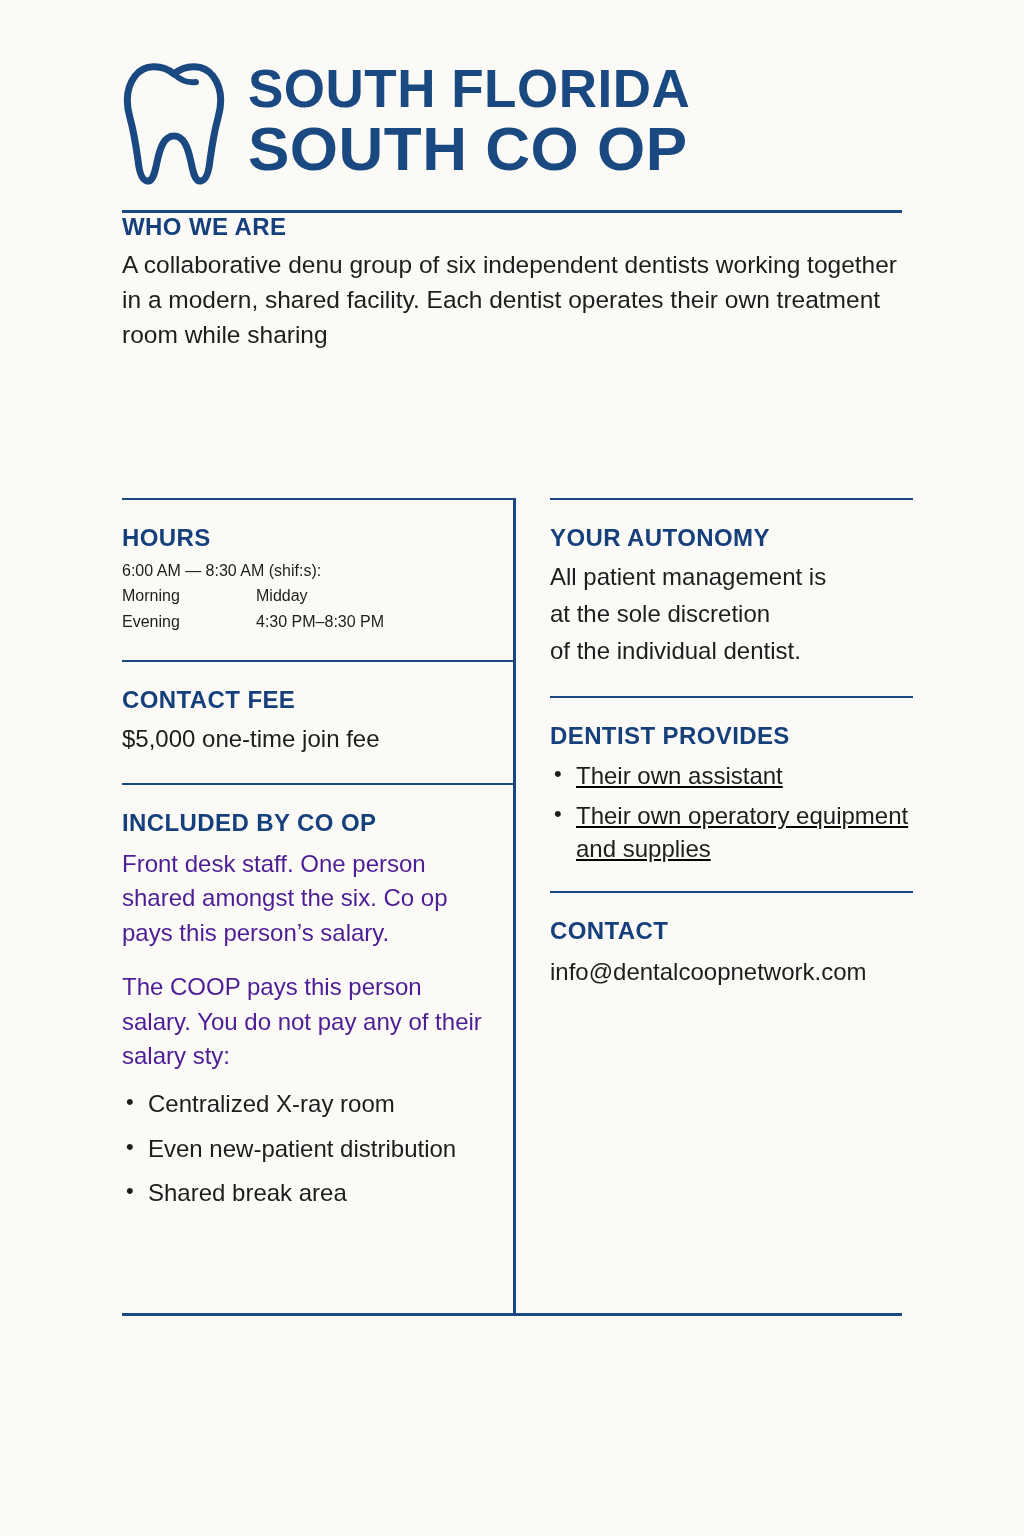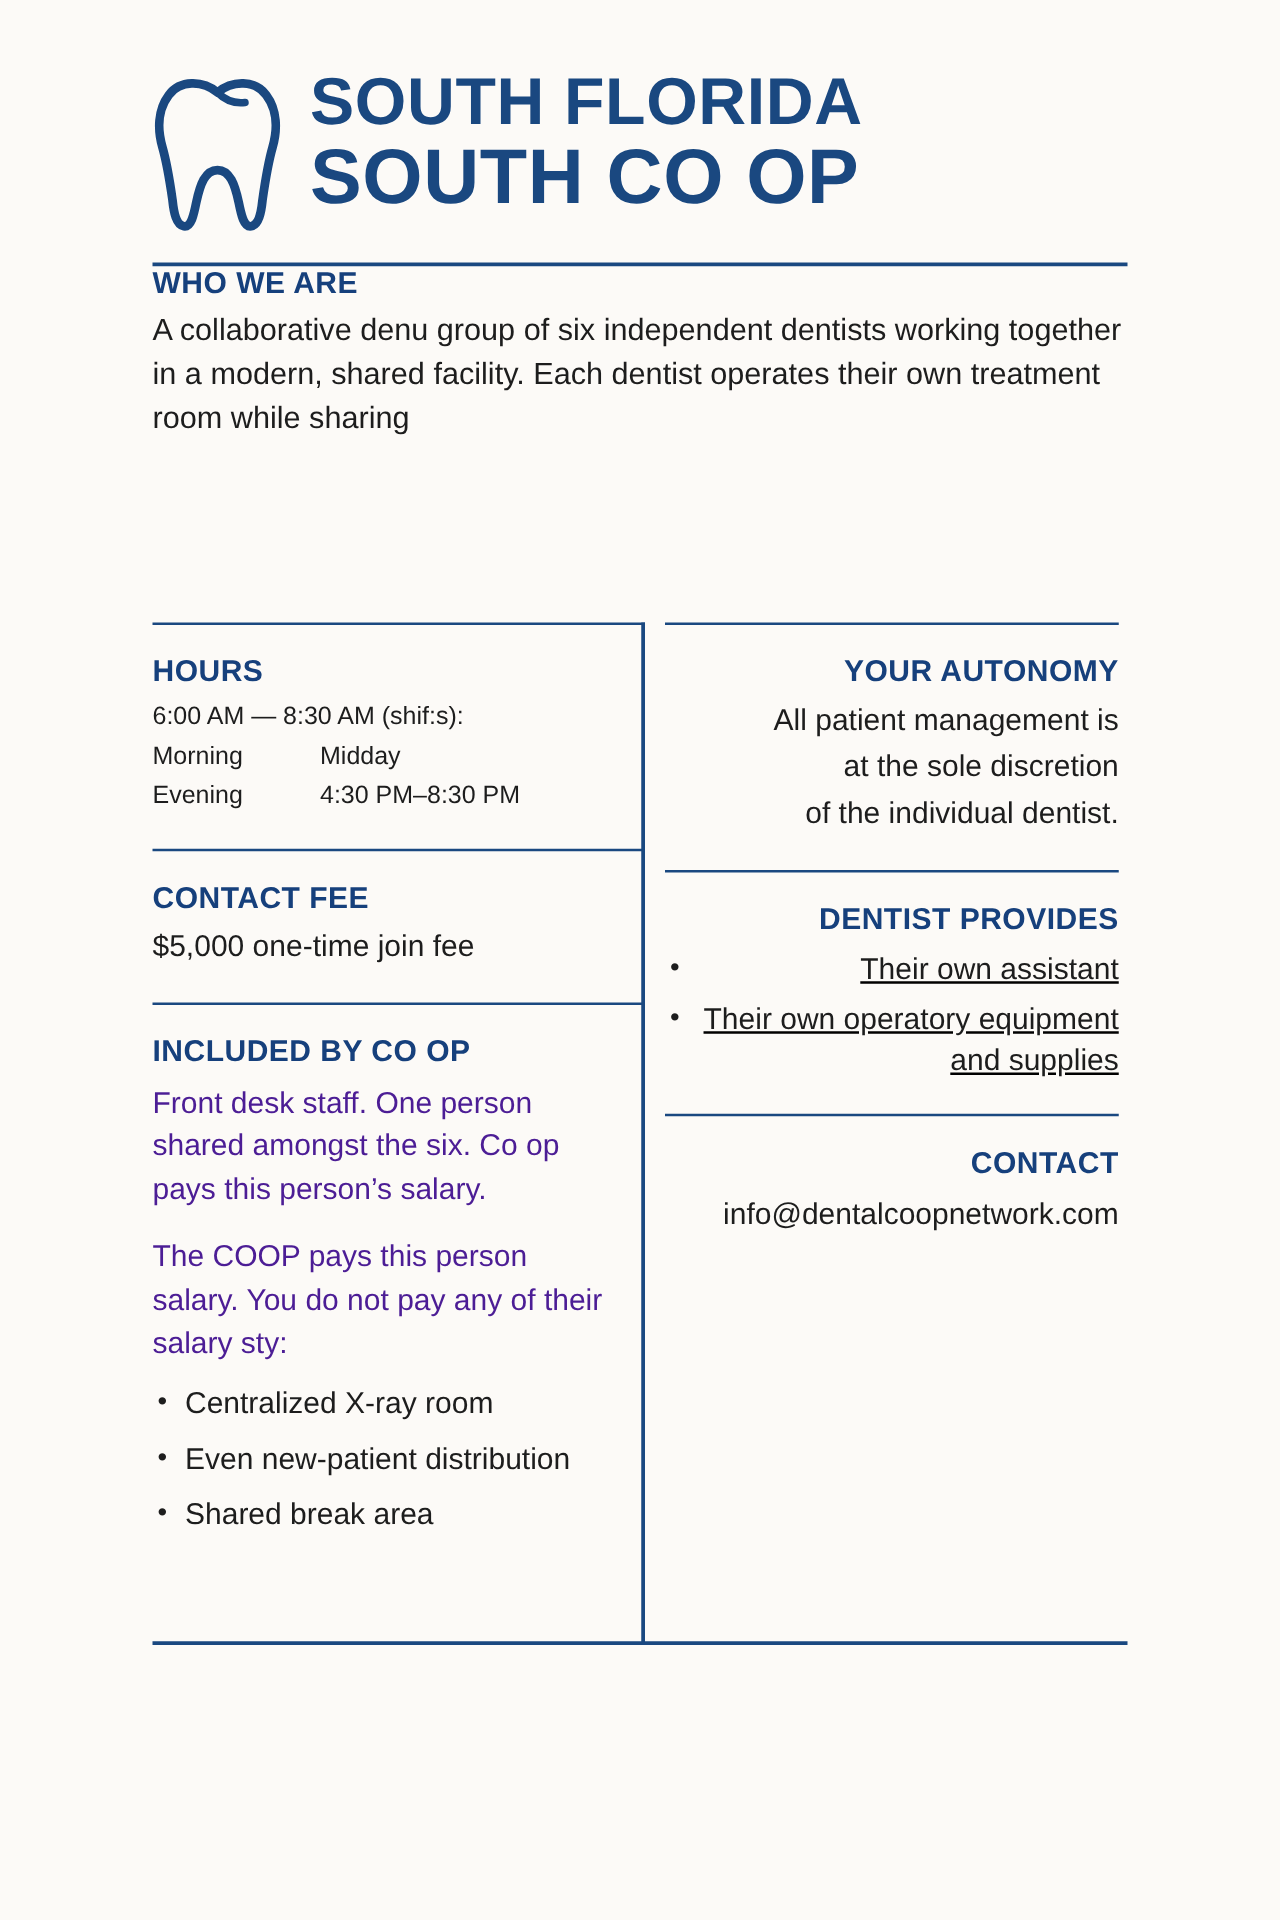--- a/index.html
+++ b/index.html
@@ -25,21 +25,21 @@
   .inner {
     position: absolute;
     left: 122px;
     top: 52px;
     width: 780px;
   }
 
   
   .masthead {
     display: flex;
-    align-items: flex-start;
+    align-items: center;
     gap: 22px;
     margin-bottom: 6px;
   }
   .tooth-icon {
     flex: 0 0 auto;
     width: 104px;
     height: 128px;
     margin-top: 8px;
   }
   .tooth-icon svg { display: block; width: 104px; height: 128px; }
@@ -123,24 +123,23 @@
     border-left: 3px solid #1a4880;
   }
   .col-left {
     position: absolute;
     left: 0;
     top: 0;
     width: 373px;
   }
   .col-right {
     position: absolute;
-    left: 410px;
+    left: 428px;
     top: 0;
     width: 363px;
-    text-align: right;
   }
 
   .blk { position: relative; }
   .blk-rule-left {
     width: 394px;
     height: 0;
     border-top: 2.5px solid #1a4880;
   }
   .blk-rule-right {
     width: 363px;
@@ -150,21 +149,21 @@
 
   .sub-line {
     font-size: 24px;
     line-height: 1.58;
     color: #1d1d1d;
   }
   .sub-line.tight { line-height: 1.55; }
 
   .hours-grid .hrow {
     display: block;
-    font-size: 20px;
+    font-size: 16px;
     line-height: 1.58;
     color: #1d1d1d;
     white-space: nowrap;
   }
   .hours-grid .label-pair {
     display: inline-block;
     min-width: 134px;
   }
 
   ul.bullets {

